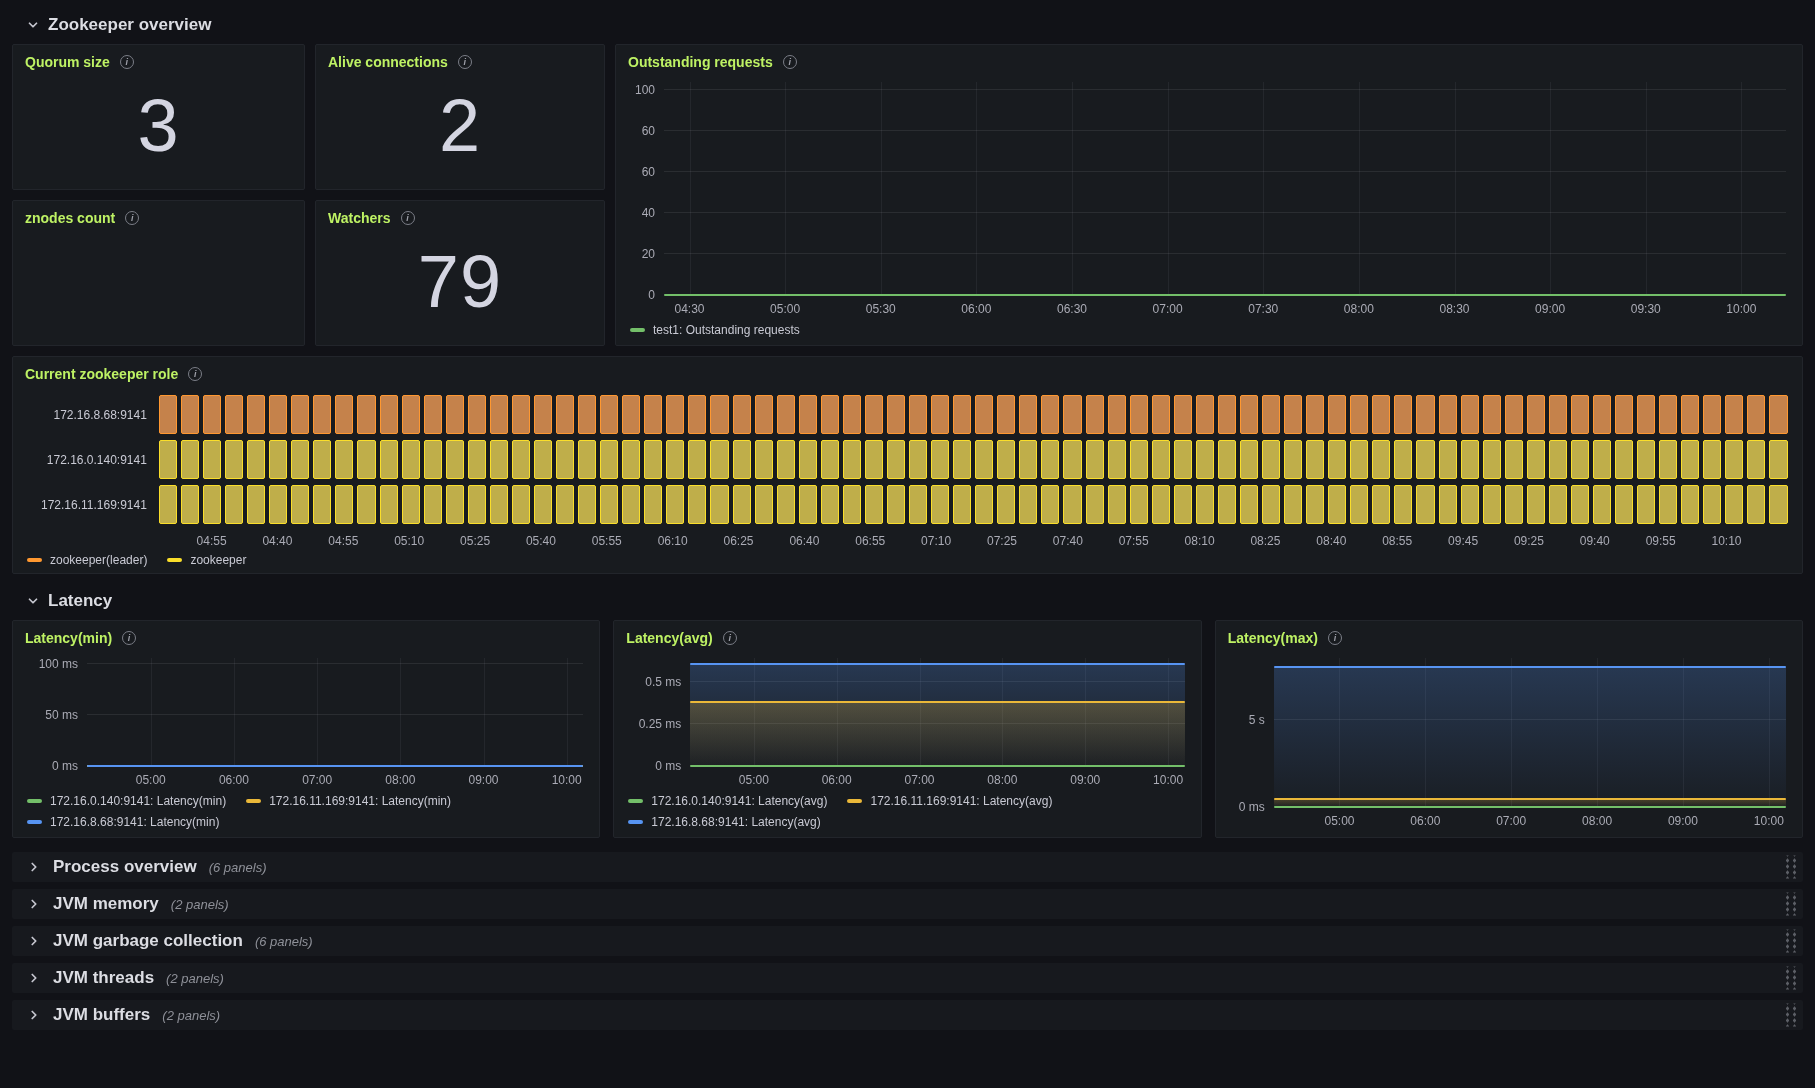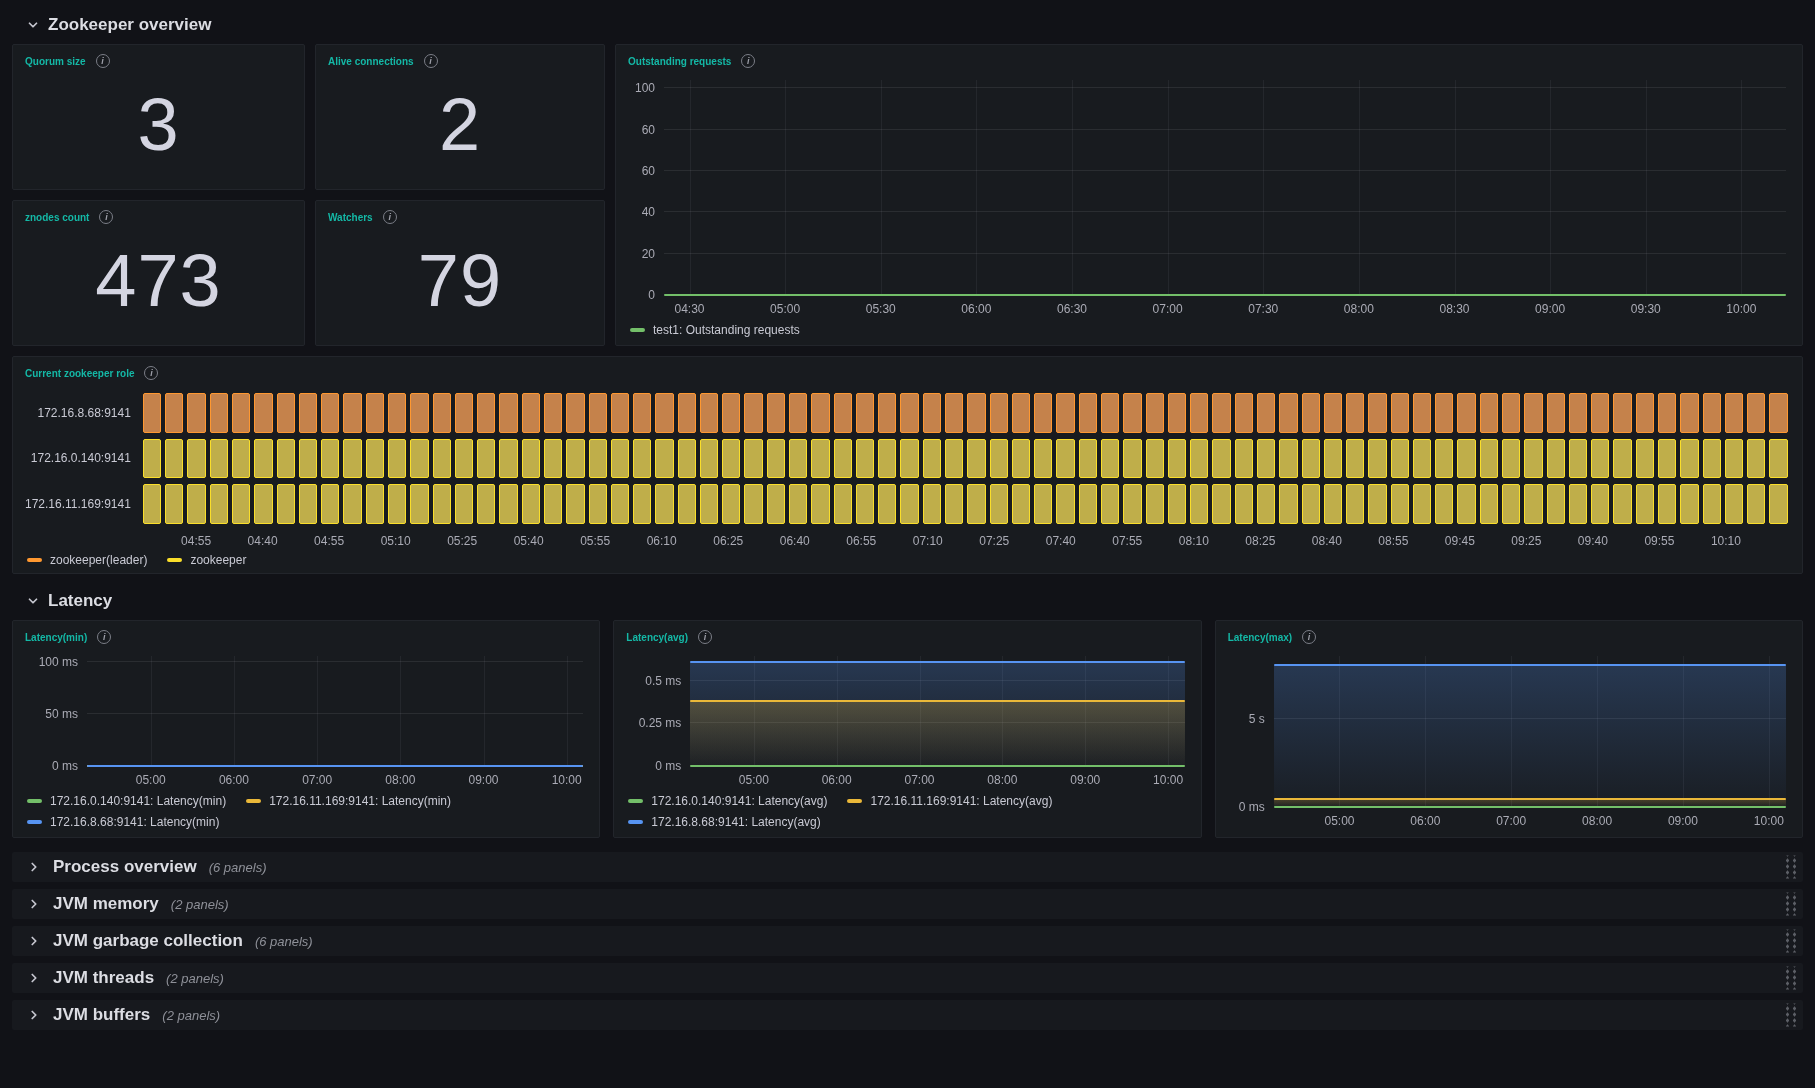--- a/index.html
+++ b/index.html
@@ -16,21 +16,21 @@
     padding:2px 0 2px 14px; cursor:pointer; height:26px;
   }
   .section-header .chev{ display:flex; color:#c5c6cf; }
   .top-grid{ display:flex; gap:10px; margin-top:6px; }
   .stats{ display:grid; grid-template-columns:293px 290px; grid-template-rows:146px 146px; gap:10px; }
   .panel{
     background:#181b1f; border:1px solid #22252b; border-radius:2px;
     display:flex; flex-direction:column; min-width:0;
   }
   .p-head{ display:flex; align-items:center; gap:10px; padding:9px 12px 2px 12px; flex:none; }
-  .p-title{ font-size:10px; font-weight:600; color:#14b8a6; cursor:pointer; white-space:nowrap; }
+  .p-title{ font-size:14px; font-weight:600; color:#bef264; cursor:pointer; white-space:nowrap; }
   .info-icon{
     width:14px; height:14px; border:1.3px solid #7b7e87; border-radius:50%;
     color:#9d9fa8; font-size:9px; font-weight:700; font-style:italic;
     display:flex; align-items:center; justify-content:center; cursor:pointer; flex:none;
   }
   .stat-value{
     flex:1; display:flex; align-items:center; justify-content:center;
     font-size:74px; font-weight:500; color:#d4d5e1; line-height:1; margin-top:-10px;
     letter-spacing:1px;
   }
@@ -118,21 +118,20 @@
         <span class="p-title">Alive connections</span>
         <span class="info-icon">i</span>
       </div>
       <div class="stat-value">2</div>
     </div>
     <div class="panel">
       <div class="p-head">
         <span class="p-title">znodes count</span>
         <span class="info-icon">i</span>
       </div>
-      <div class="stat-value">473</div>
     </div>
     <div class="panel">
       <div class="p-head">
         <span class="p-title">Watchers</span>
         <span class="info-icon">i</span>
       </div>
       <div class="stat-value">79</div>
     </div>
   </div>
 
@@ -350,21 +349,21 @@
         <div class="tl-bar" style="background: rgb(191, 174, 74); border-color: rgb(250, 222, 42);"></div>
         <div class="tl-bar" style="background: rgb(191, 174, 74); border-color: rgb(250, 222, 42);"></div>
         <div class="tl-bar" style="background: rgb(191, 174, 74); border-color: rgb(250, 222, 42);"></div>
         <div class="tl-bar" style="background: rgb(191, 174, 74); border-color: rgb(250, 222, 42);"></div>
         <div class="tl-bar" style="background: rgb(191, 174, 74); border-color: rgb(250, 222, 42);"></div>
         <div class="tl-bar" style="background: rgb(191, 174, 74); border-color: rgb(250, 222, 42);"></div>
         <div class="tl-bar" style="background: rgb(191, 174, 74); border-color: rgb(250, 222, 42);"></div>
         <div class="tl-bar" style="background: rgb(191, 174, 74); border-color: rgb(250, 222, 42);"></div>
         <div class="tl-bar" style="background: rgb(191, 174, 74); border-color: rgb(250, 222, 42);"></div>
       </div>
-      <div class="tl-label" style="grid-row: 3;">172.16.11.169:9141</div>
+      <div class="tl-label" style="grid-row: 3; margin-left: 16px;">172.16.11.169:9141</div>
       <div class="tl-strip" style="grid-row: 3;">
         <div class="tl-bar" style="background: rgb(191, 174, 74); border-color: rgb(250, 222, 42);"></div>
         <div class="tl-bar" style="background: rgb(191, 174, 74); border-color: rgb(250, 222, 42);"></div>
         <div class="tl-bar" style="background: rgb(191, 174, 74); border-color: rgb(250, 222, 42);"></div>
         <div class="tl-bar" style="background: rgb(191, 174, 74); border-color: rgb(250, 222, 42);"></div>
         <div class="tl-bar" style="background: rgb(191, 174, 74); border-color: rgb(250, 222, 42);"></div>
         <div class="tl-bar" style="background: rgb(191, 174, 74); border-color: rgb(250, 222, 42);"></div>
         <div class="tl-bar" style="background: rgb(191, 174, 74); border-color: rgb(250, 222, 42);"></div>
         <div class="tl-bar" style="background: rgb(191, 174, 74); border-color: rgb(250, 222, 42);"></div>
         <div class="tl-bar" style="background: rgb(191, 174, 74); border-color: rgb(250, 222, 42);"></div>

